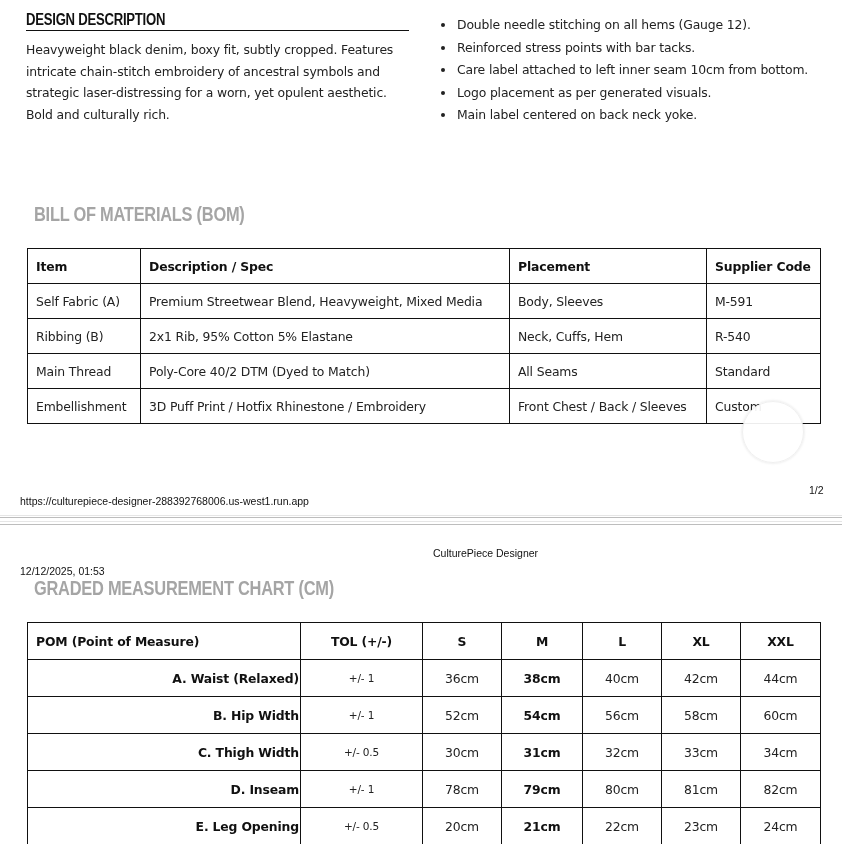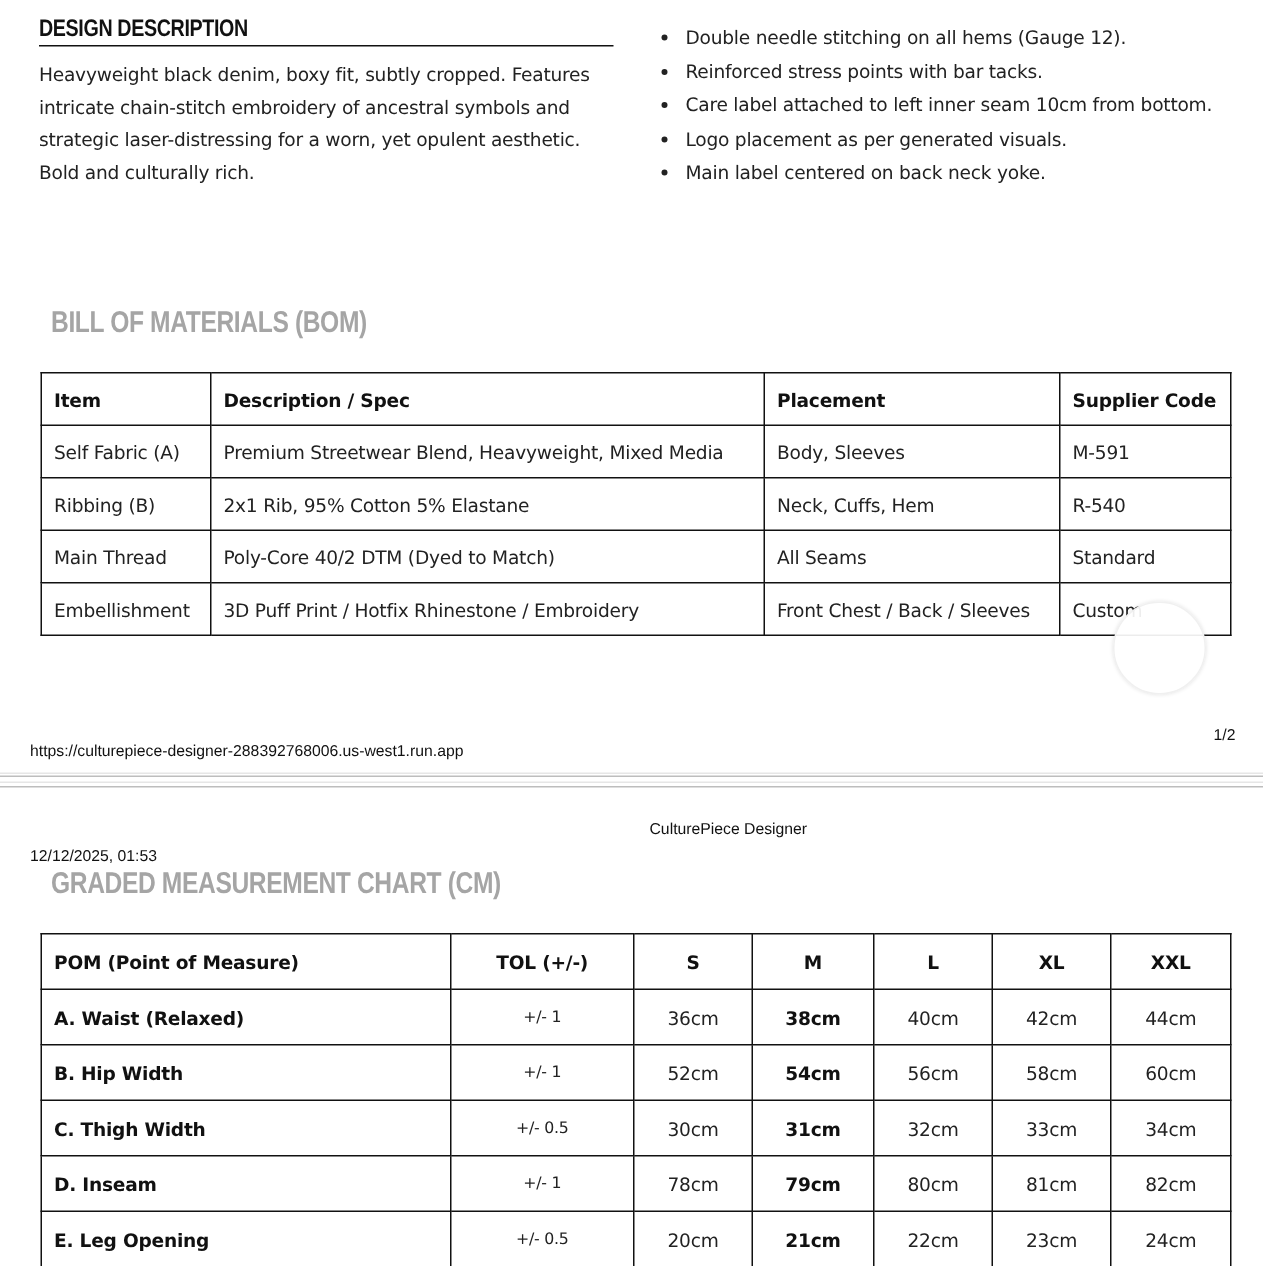--- a/index.html
+++ b/index.html
@@ -25,21 +25,21 @@
   table { border-collapse: collapse; position: absolute; left: 27px; table-layout: fixed; }
   td, th { border: 1.2px solid #111; font-size: 12.4px; color: #222; letter-spacing: -0.15px; }
   .bom { top: 248px; width: 793px; border-radius: 16px; }
   .bom th { height: 34px; text-align: left; padding: 0 8px; font-weight: bold; color: #111; }
   .bom td { height: 34px; padding: 0 8px; }
 
   .meas { top: 622px; width: 793px; }
   .meas th { height: 34px; font-weight: bold; color: #111; text-align: center; }
   .meas th.pom-h { text-align: left; padding-left: 8px; }
   .meas td { height: 34px; text-align: center; }
-  .meas td.pom { text-align: left; padding-left: 8px; font-weight: bold; color: #111; }
+  .meas td.pom { text-align: right; padding-left: 8px; font-weight: bold; color: #111; }
   .meas td.tol { font-size: 10.5px; }
   .meas td.m { font-weight: bold; color: #111; }
 
   
   .print-text { position: absolute; font-family: "Liberation Sans", sans-serif; font-size: 10.5px; color: #111; }
   .page-sep { position: absolute; left: 0; width: 842px; height: 1px; background: #bdbdbd; }
   .page-sep.light { background: #e6e6e6; }
 
   .fab { position: absolute; left: 742px; top: 401px; width: 60px; height: 60px; border-radius: 50%;
          background: rgba(255,255,255,0.92); box-shadow: 0 0 3px rgba(0,0,0,0.12); border: 1px solid #f0f0f0; }

